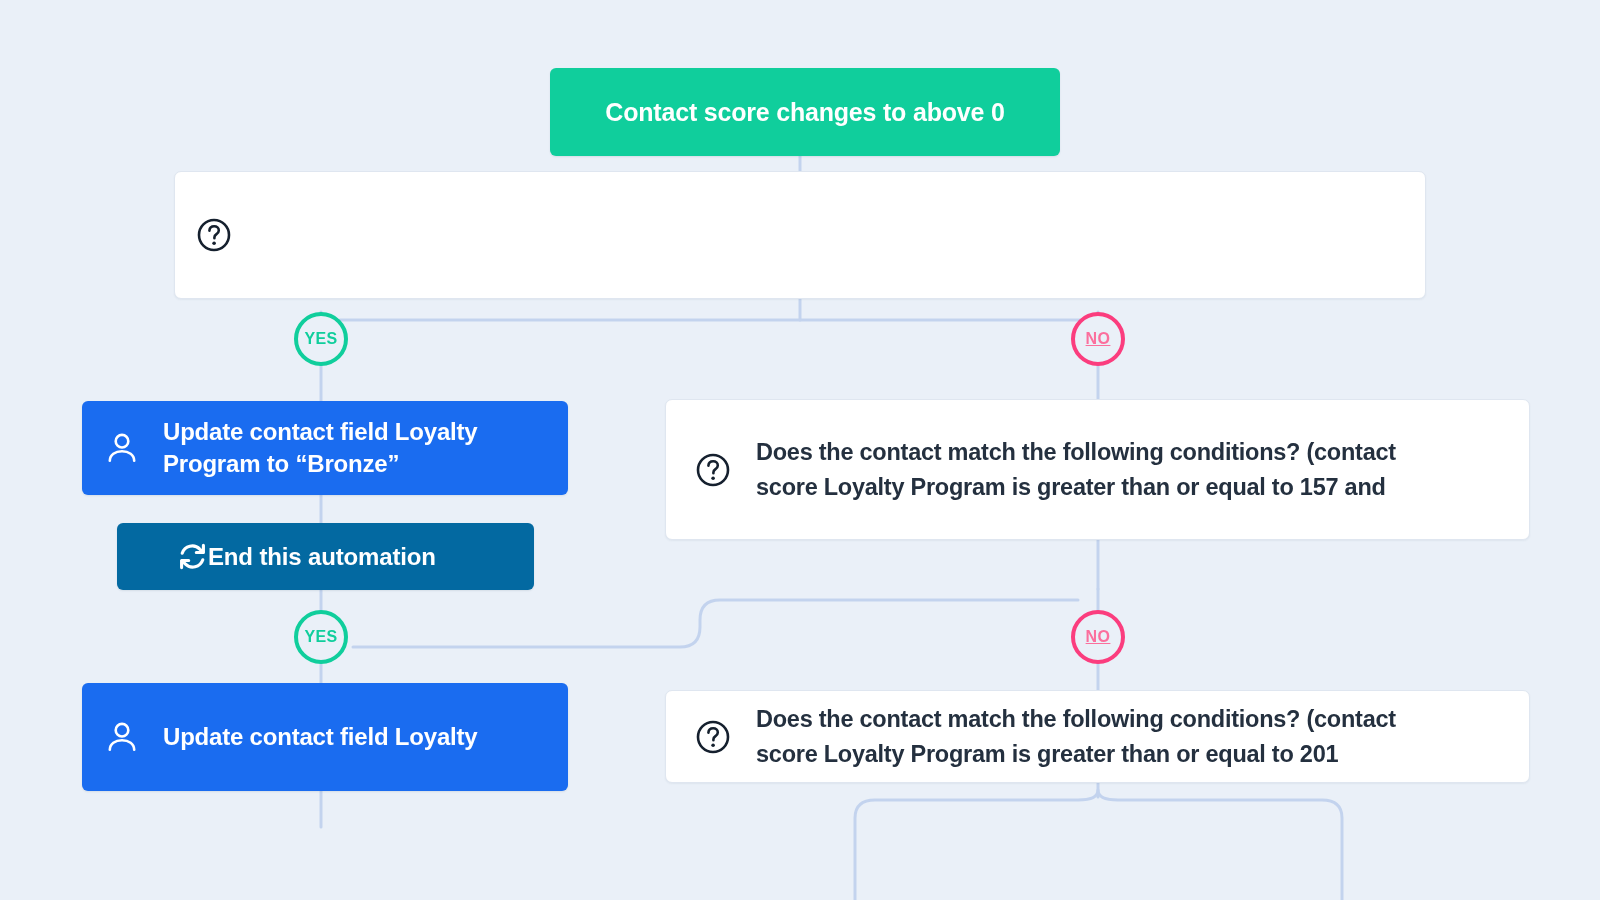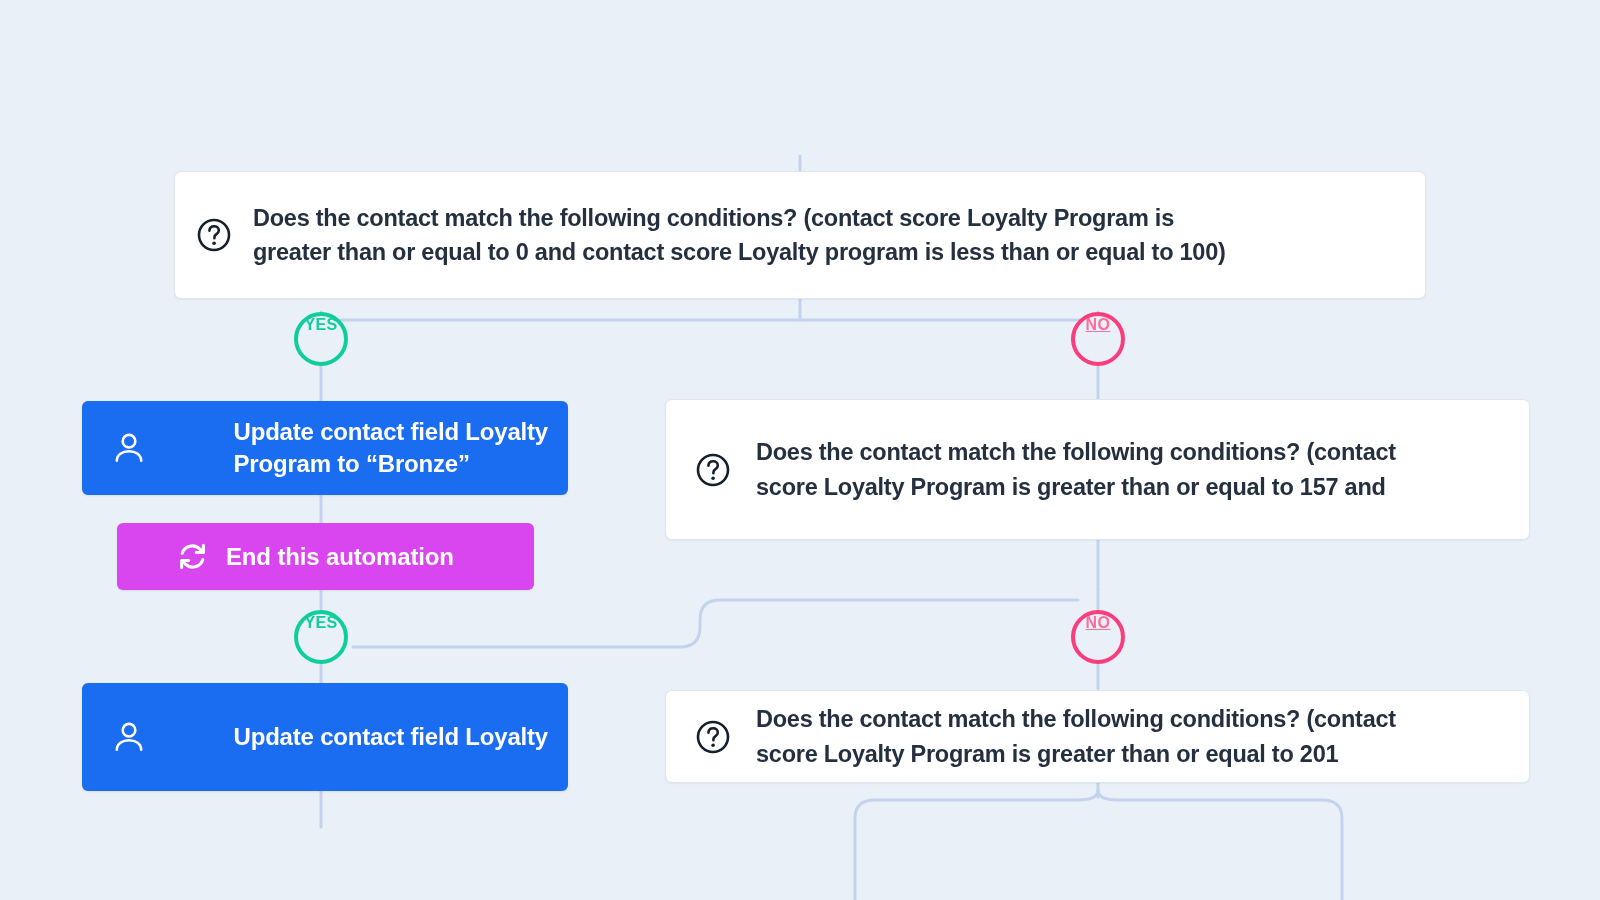--- a/index.html
+++ b/index.html
@@ -67,59 +67,59 @@
     color: #24303f;
     font-size: 23.5px;
     line-height: 1.45;
     font-weight: 700;
     letter-spacing: -0.25px;
   }
 
   
   .action {
     background: #1a6cf0;
-    padding: 0 20px 0 28px;
+    padding: 0 20px 0 21px;
     gap: 22px;
     box-shadow: 0 1px 2px rgba(30,60,90,.10);
-    justify-content: space-between;
   }
   .action .person-icon { flex: 0 0 auto; width: 38px; height: 38px; display: block; }
   .action .label {
     color: #ffffff;
     font-size: 24px;
     line-height: 1.32;
     font-weight: 700;
     letter-spacing: -0.2px;
   }
 
   
   .endnode {
-    background: #d946ef;
+    background: #0369a1;
     padding: 0 26px 0 60px;
-    gap: 18px;
+    gap: 0;
     box-shadow: 0 1px 2px rgba(30,60,90,.10);
     text-align: right;
   }
   .endnode .sync-icon { flex: 0 0 auto; width: 31px; height: 31px; display: block; }
   .endnode .label {
     color: #ffffff;
     font-size: 24px;
     font-weight: 700;
     letter-spacing: -0.15px;
     white-space: nowrap;
   }
 
   
   .badge {
     position: absolute;
     width: 54px;
     height: 54px;
     border-radius: 50%;
     background: #eaf0f8;
     display: flex;
+    align-items: center;
     justify-content: center;
     font-size: 16px;
     font-weight: 700;
     letter-spacing: 0.4px;
   }
   .badge.yes { border: 4px solid #10ce9c; color: #10ce9c; }
   .badge.no  { border: 4px solid #fb3d7e; color: #fb6f9d; text-decoration: underline; }
 </style>
 </head>
 <body>
@@ -158,31 +158,30 @@
 
       <path d="M 321 791 L 321 827"></path>
 
       <path d="M 1098 783 L 1098 797"></path>
       <path d="M 855 900 L 855 818 Q 855 800 875 800 L 1078 800
                Q 1098 800 1098 790
                Q 1098 800 1118 800 L 1322 800 Q 1342 800 1342 818 L 1342 900"></path>
     </g>
   </svg>
 
+  <div class="node trigger" style="left:550px; top:68px; width:510px; height:88px;">
+    <span class="label">Contact score changes to above 0</span>
+  </div>
 
   <div class="node condition" style="left:174px; top:171px; width:1252px; height:128px;">
     <svg class="q-icon" viewBox="0 0 34 34">
       <circle cx="17" cy="17" r="15" fill="none" stroke="#15202e" stroke-width="2.6"></circle>
       <path d="M12.4 12.6c0.2-2.6 2.2-4.3 4.8-4.3 2.7 0 4.6 1.7 4.6 4.1 0 1.9-1 2.9-2.6 4-1.3 0.9-1.8 1.6-1.8 3v0.9" fill="none" stroke="#15202e" stroke-width="2.6" stroke-linecap="round" stroke-linejoin="round"></path>
       <circle cx="17.1" cy="25.2" r="1.8" fill="#15202e"></circle>
     </svg>
-    <div class="label">
-      <div>Does the contact match the following conditions? (contact score Loyalty Program is</div>
-      <div>greater than or equal to 0 and contact score Loyalty program is less than or equal to 100)</div>
-    </div>
   </div>
 
   <div class="badge yes" style="left:294px; top:312px;">
     <span>YES</span>
   </div>
   <div class="badge no" style="left:1071px; top:312px;">
     <span>NO</span>
   </div>
 
   <div class="node action" style="left:82px; top:401px; width:486px; height:94px;">

